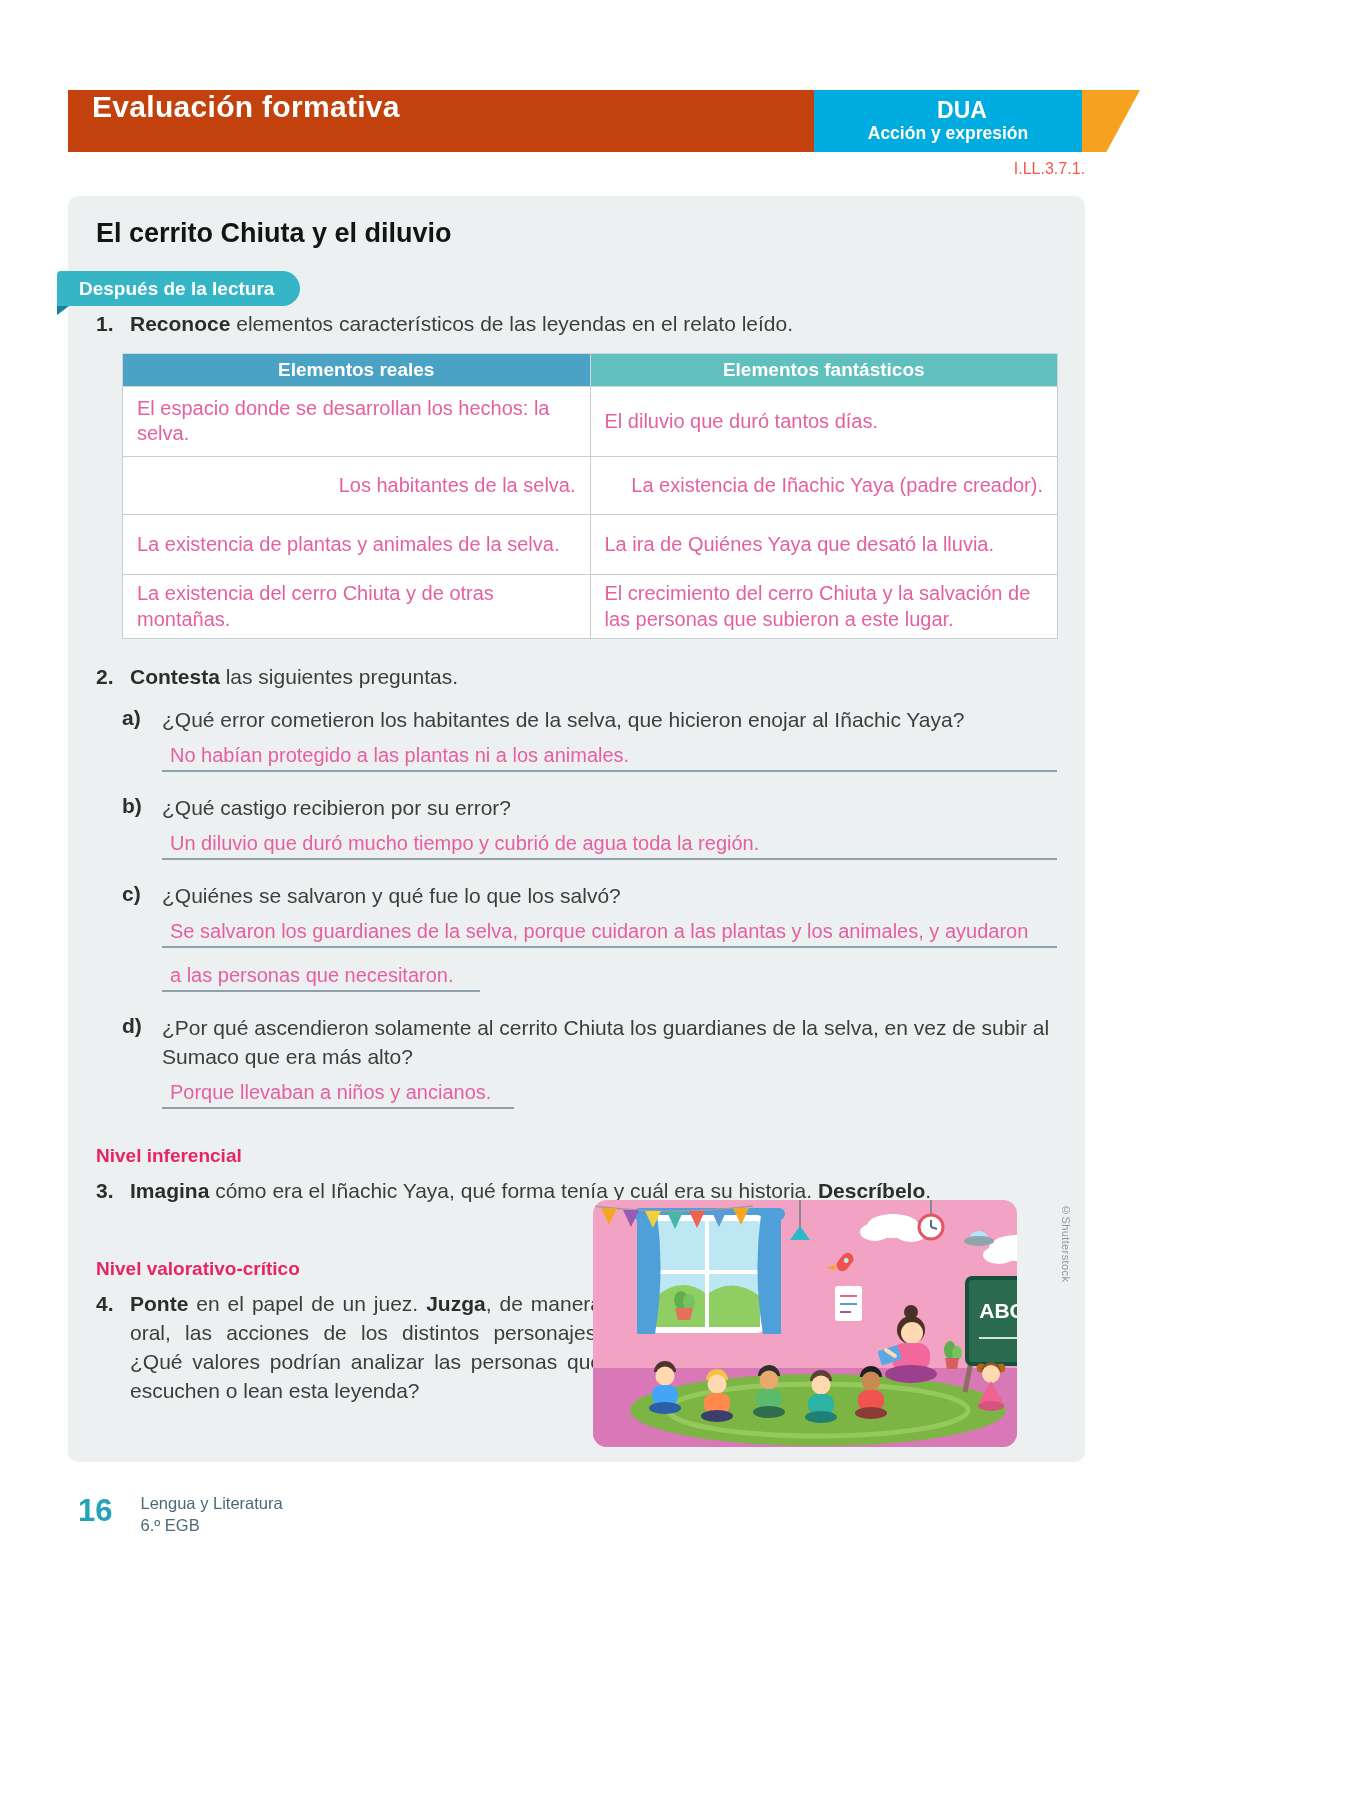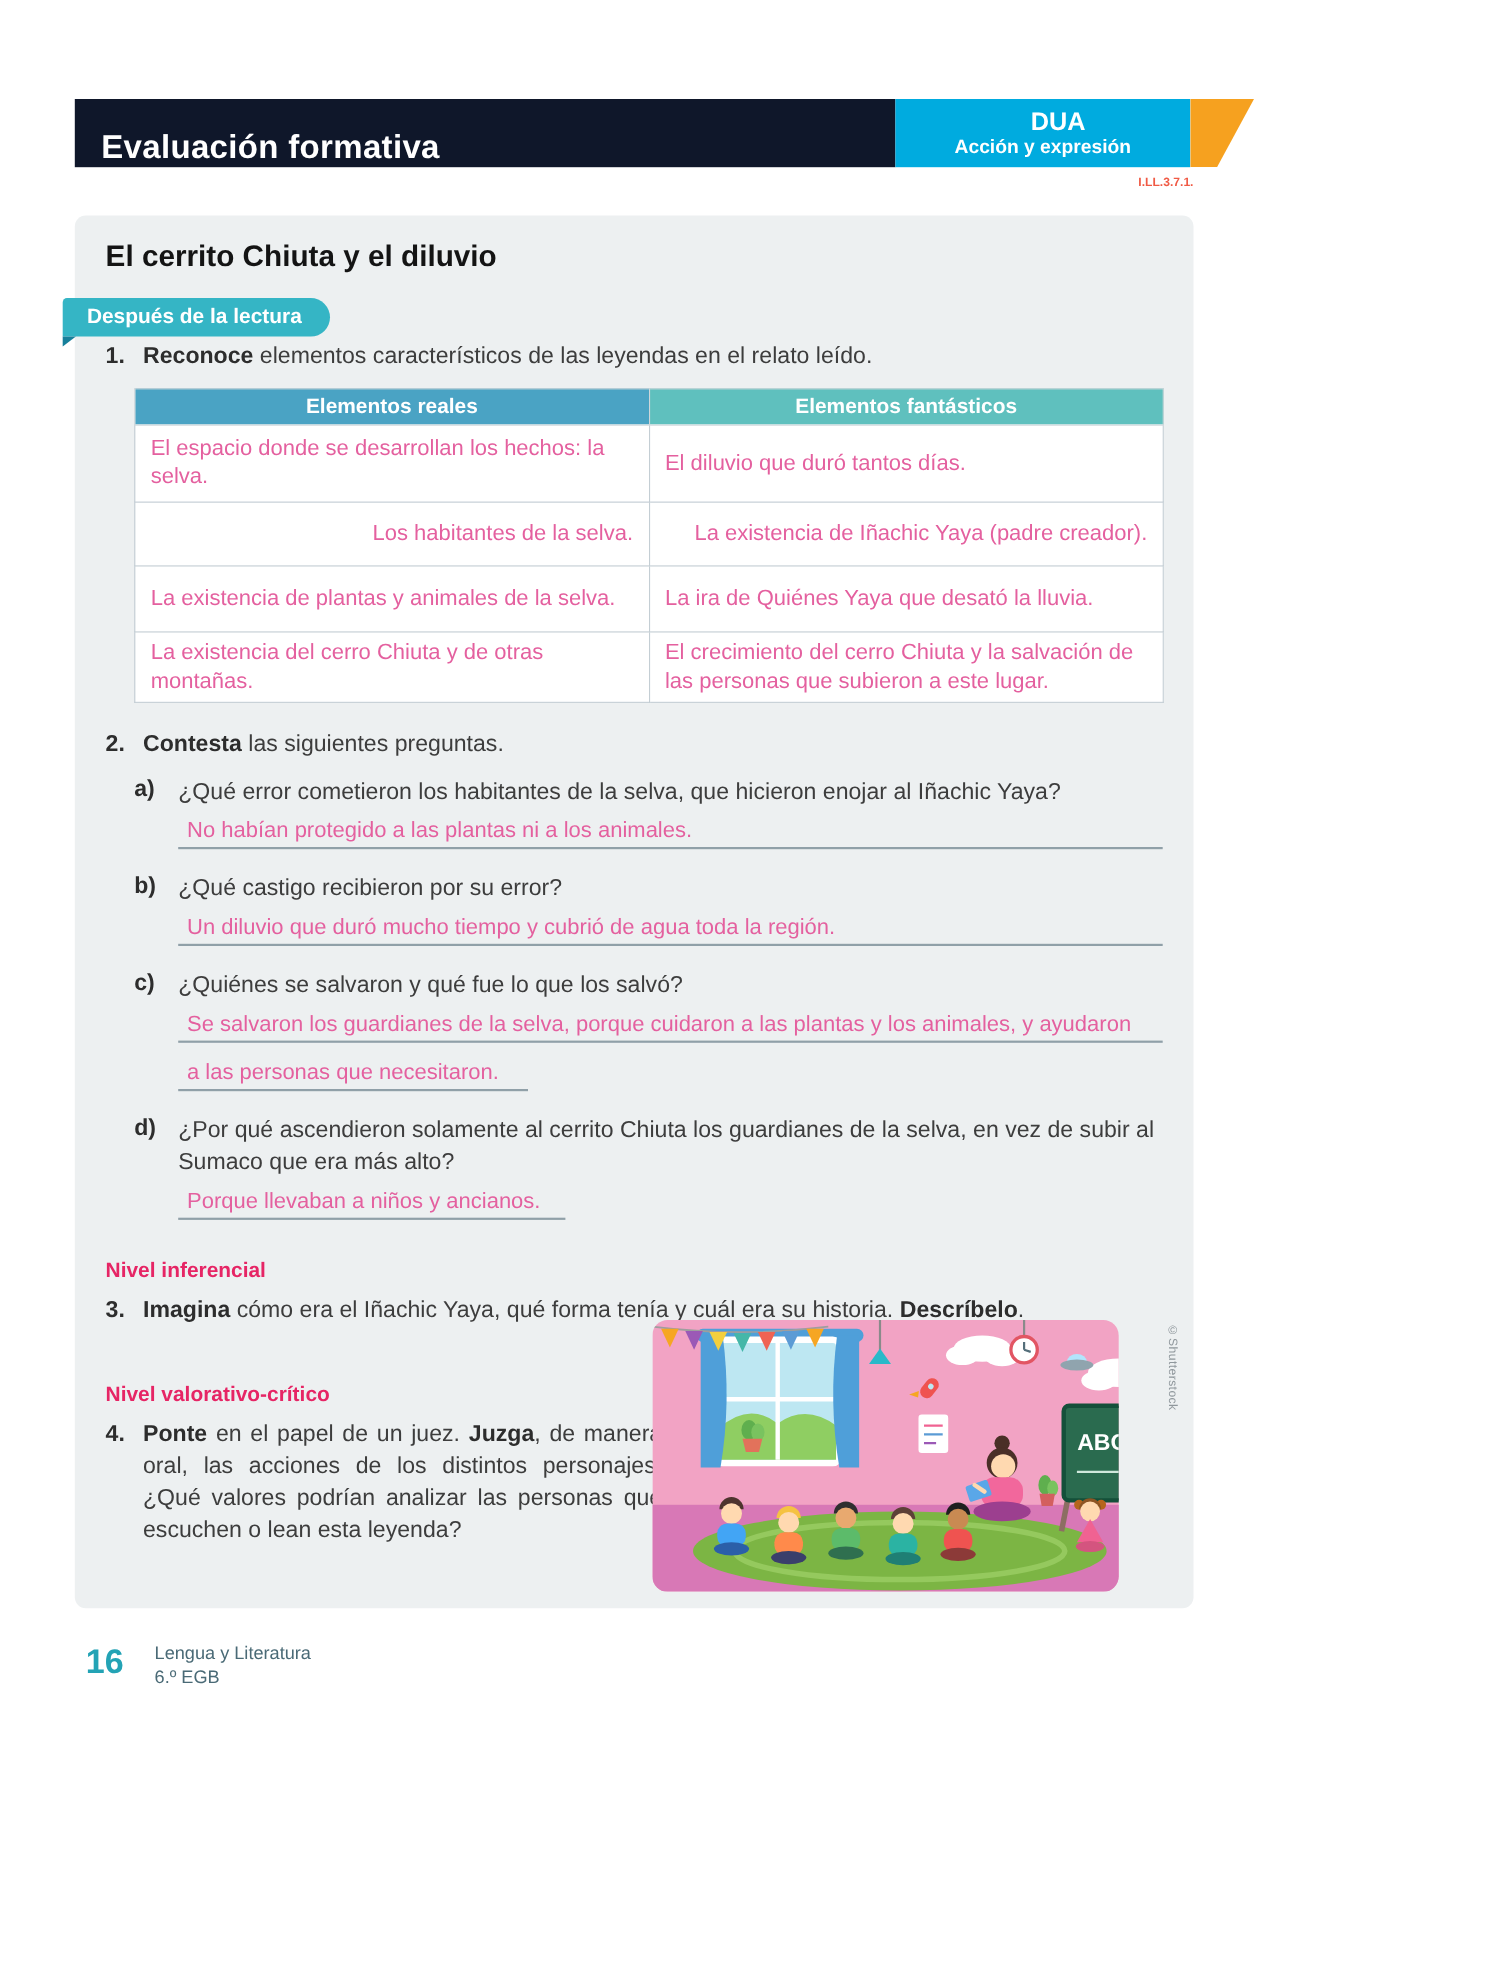--- a/index.html
+++ b/index.html
@@ -1,27 +1,27 @@
 <!DOCTYPE html>
 <html><head>
 <meta charset="utf-8">
 <style>
   * { margin:0; padding:0; box-sizing:border-box; }
   body { background:#ffffff; font-family:"Liberation Sans", sans-serif; }
   .page { position:relative; width:1350px; height:1800px; background:#ffffff; overflow:hidden; }
 
   
   .ribbon { position:absolute; left:68px; top:90px; width:1072px; height:62px; display:flex; }
-  .ribbon-left { flex:1; background:#0f172a; display:flex; align-items:flex-end; padding-left:24px; }
+  .ribbon-left { flex:1; background:#c2410c; display:flex; align-items:flex-start; padding-left:24px; }
   .ribbon-title { color:#ffffff; font-size:30px; font-weight:bold; letter-spacing:.3px; }
   .ribbon-right { width:268px; background:#00abdf; color:#ffffff; display:flex; flex-direction:column; justify-content:center; text-align:center; }
   .dua { font-size:23px; font-weight:bold; line-height:1.05;padding-left:28px; }
   .dua-sub { font-size:17.5px; font-weight:bold; }
   .ribbon-corner { width:58px; background:#f6a11f; clip-path:polygon(0 0,100% 0,42% 100%,0 100%); }
-  .std-code { position:absolute; top:160px; left:68px; width:1017px; text-align:right; font-size:11px; color:#f05a45; font-weight:bold; }
+  .std-code { position:absolute; top:160px; left:68px; width:1017px; text-align:right; font-size:16px; color:#f05a45; font-weight:normal; }
 
   
   .card { position:absolute; left:68px; top:196px; width:1017px; height:1266px; background:#edf0f1; border-radius:10px; padding:18px 28px 20px; }
   .lesson-title { font-size:27px; color:#141414; font-weight:bold; margin:4px 0 22px; }
 
   .badge { position:relative; display:inline-block; margin-left:-39px; background:#35b5c5; color:#fff; font-weight:bold;
            font-size:19px; line-height:35px; padding:0 26px 0 22px; border-radius:4px 18px 18px 0; }
   .badge::after { content:""; position:absolute; left:0; bottom:-9px; width:0; height:0;
                   border-top:9px solid #17809b; border-right:12px solid transparent; }
 

